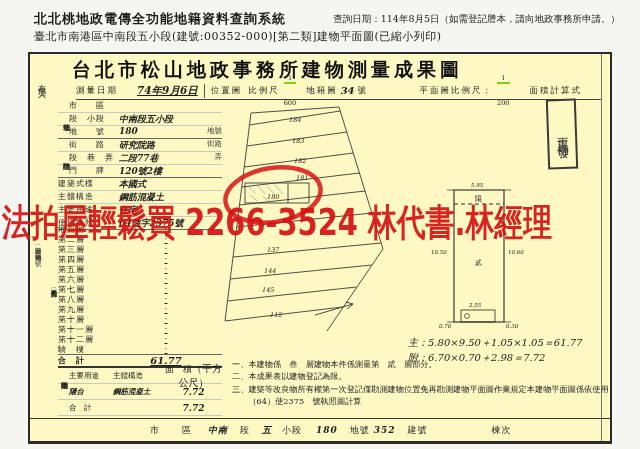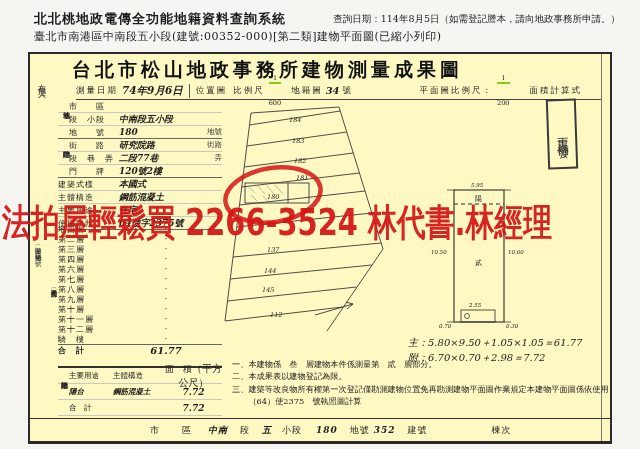--- a/index.html
+++ b/index.html
@@ -25,31 +25,31 @@
   .hdr-row{position:absolute;left:46px;top:28px;right:8px;height:17px;
     border-bottom:1px solid #444;display:flex;align-items:center;font-size:8.5px;}
   .hdr-row .sep{border-left:1px solid #555;height:14px;margin:0 6px;}
   .hand{font-style:italic;font-weight:600;}
   .frac{display:inline-block;text-align:center;font-size:6.5px;line-height:1;margin:0 4px;vertical-align:middle;}
   .frac .den{display:block;border-top:2px solid #84cc16;padding-top:16px;}
   .sp2{letter-spacing:2px;}
 
   
   .lform{position:absolute;left:28px;top:46px;width:164px;font-size:8px;}
-  .frow{display:flex;align-items:center;height:12px;border-bottom:1px solid #c9c9c2;}
+  .frow{display:flex;height:12px;border-bottom:1px solid #c9c9c2;}
   .frow.strong{border-bottom:1px solid #666;}
   .grpcol{width:11px;font-size:7px;line-height:1;text-align:center;color:#222;}
   .lbl{width:50px;letter-spacing:1px;color:#222;white-space:nowrap;}
   .val{flex:1;font-size:9px;white-space:nowrap;}
   .sfx{font-size:7.5px;color:#333;margin-left:2px;white-space:nowrap;}
 
   .floors{position:absolute;left:28px;top:170px;width:164px;font-size:8px;}
   .floors .frow{height:10px;border-bottom:none;}
   .floors .flbl{width:52px;letter-spacing:1px;white-space:nowrap;}
-  .floors .fval{flex:1;text-align:center;font-size:9px;}
+  .floors .fval{flex:1;text-align:center;font-size:9px;text-decoration:underline;}
   .floors .fval:empty::before{content:"·";color:#333;}
   .fl-head{width:12px;position:absolute;left:-14px;top:4px;font-size:6.5px;line-height:1.05;text-align:center;}
   .total-row{border-top:1px solid #666 !important;font-weight:600;}
   .case-label{position:absolute;left:4px;top:188px;font-size:6.5px;color:#333;height:120px;line-height:1.1;}
 
   .annex{position:absolute;left:28px;top:312px;width:164px;font-size:7.5px;border-top:2px solid #333;}
   .annex .arow{display:flex;align-items:center;height:15px;border-bottom:1px solid #c9c9c2;}
   .annex .agrp{width:11px;font-size:7px;text-align:center;}
   .annex .ac1{width:44px;}
   .annex .ac2{width:52px;}
@@ -88,21 +88,21 @@
   <span class="sys-date">查詢日期：114年8月5日（如需登記謄本，請向地政事務所申請。）</span>
 </div>
 <div class="sys-line2">臺北市南港區中南段五小段(建號:00352-000)[第二類]建物平面圖(已縮小列印)</div>
 
 <div class="doc">
   <div class="doc-title">台北市松山地政事務所建物測量成果圖</div>
   <div class="agent vtext">右代理人</div>
 
   <div class="hdr-row">
     <span class="sp2">測量日期</span>
-    <span class="hand" style="font-size:10.5px;margin-left:4px;">74年9月6日</span>
+    <span class="hand" style="font-size:10.5px;margin-left:19px;text-decoration:underline;">74年9月6日</span>
     <span class="sep"></span>
     <span class="sp2">位置圖</span>
     <span class="sp2" style="margin-left:6px;">比例尺</span>
     <span class="frac">
       <span>1</span>
       <span class="den">600</span>
     </span>
     <span class="sp2" style="margin-left:6px;">地籍圖</span>
     <span class="hand" style="font-size:10px;margin:0 3px;">34</span>
     <span>號</span>
@@ -179,20 +179,24 @@
       </div>
     <div class="frow">
         <span class="flbl">第三層</span>
         <span class="fval"></span>
       </div>
     <div class="frow">
         <span class="flbl">第四層</span>
         <span class="fval"></span>
       </div>
     <div class="frow">
+        <span class="flbl">第五層</span>
+        <span class="fval"></span>
+      </div>
+    <div class="frow">
         <span class="flbl">第六層</span>
         <span class="fval"></span>
       </div>
     <div class="frow">
         <span class="flbl">第七層</span>
         <span class="fval"></span>
       </div>
     <div class="frow">
         <span class="flbl">第八層</span>
         <span class="fval"></span>

